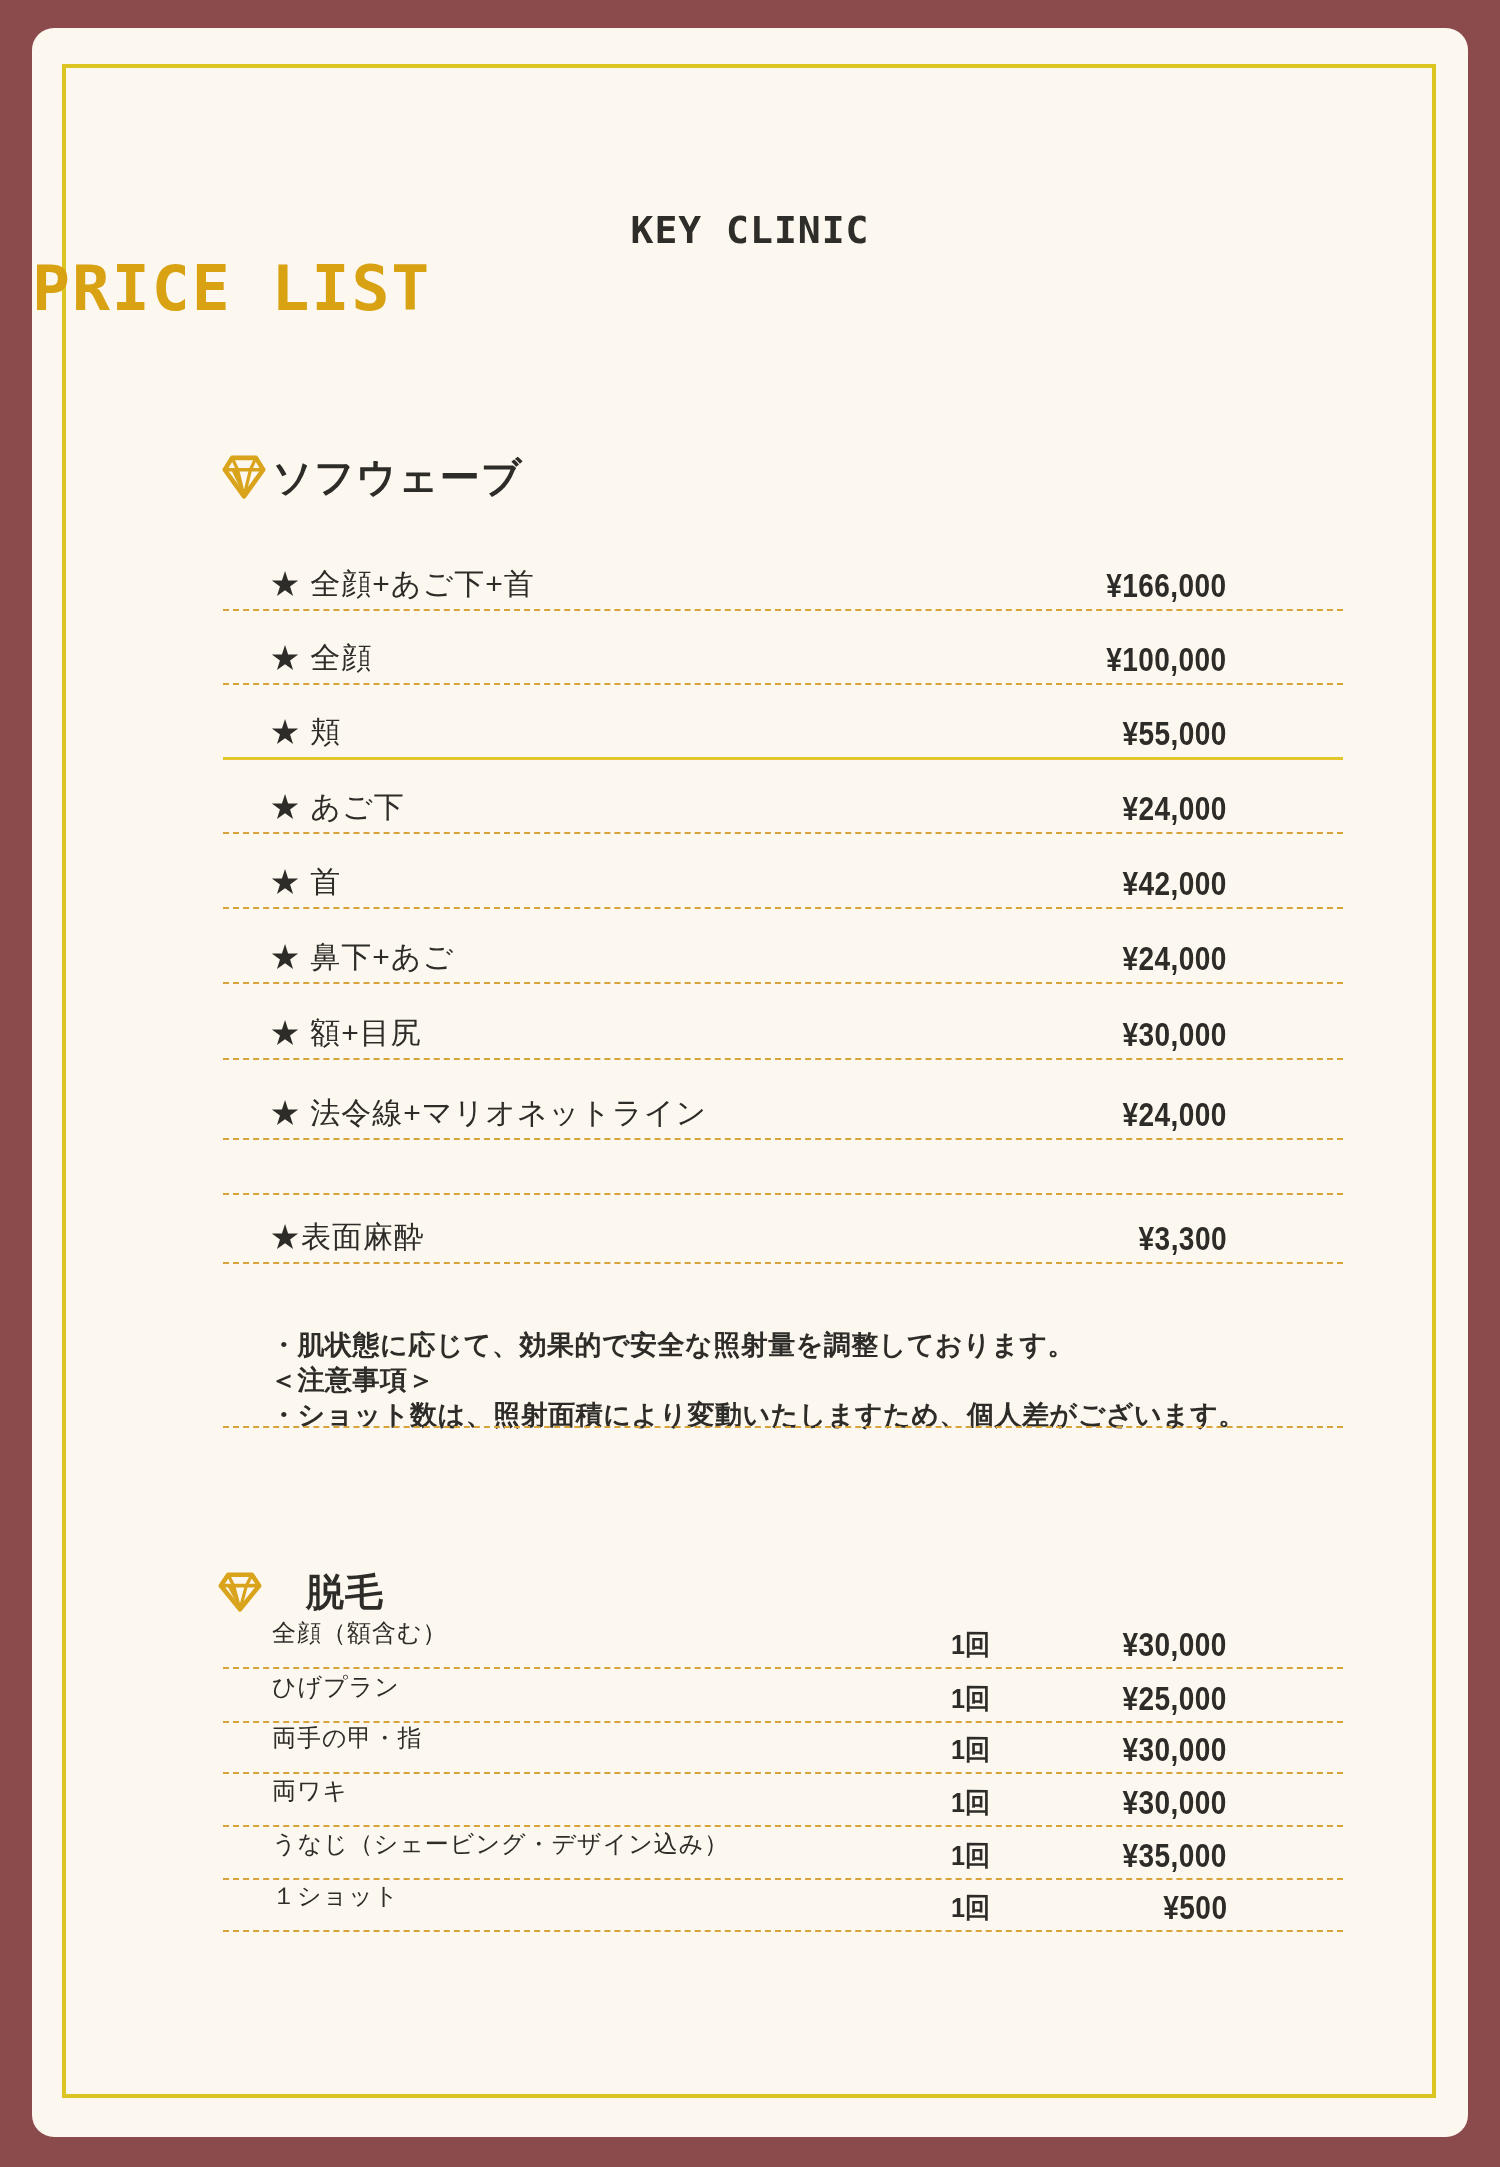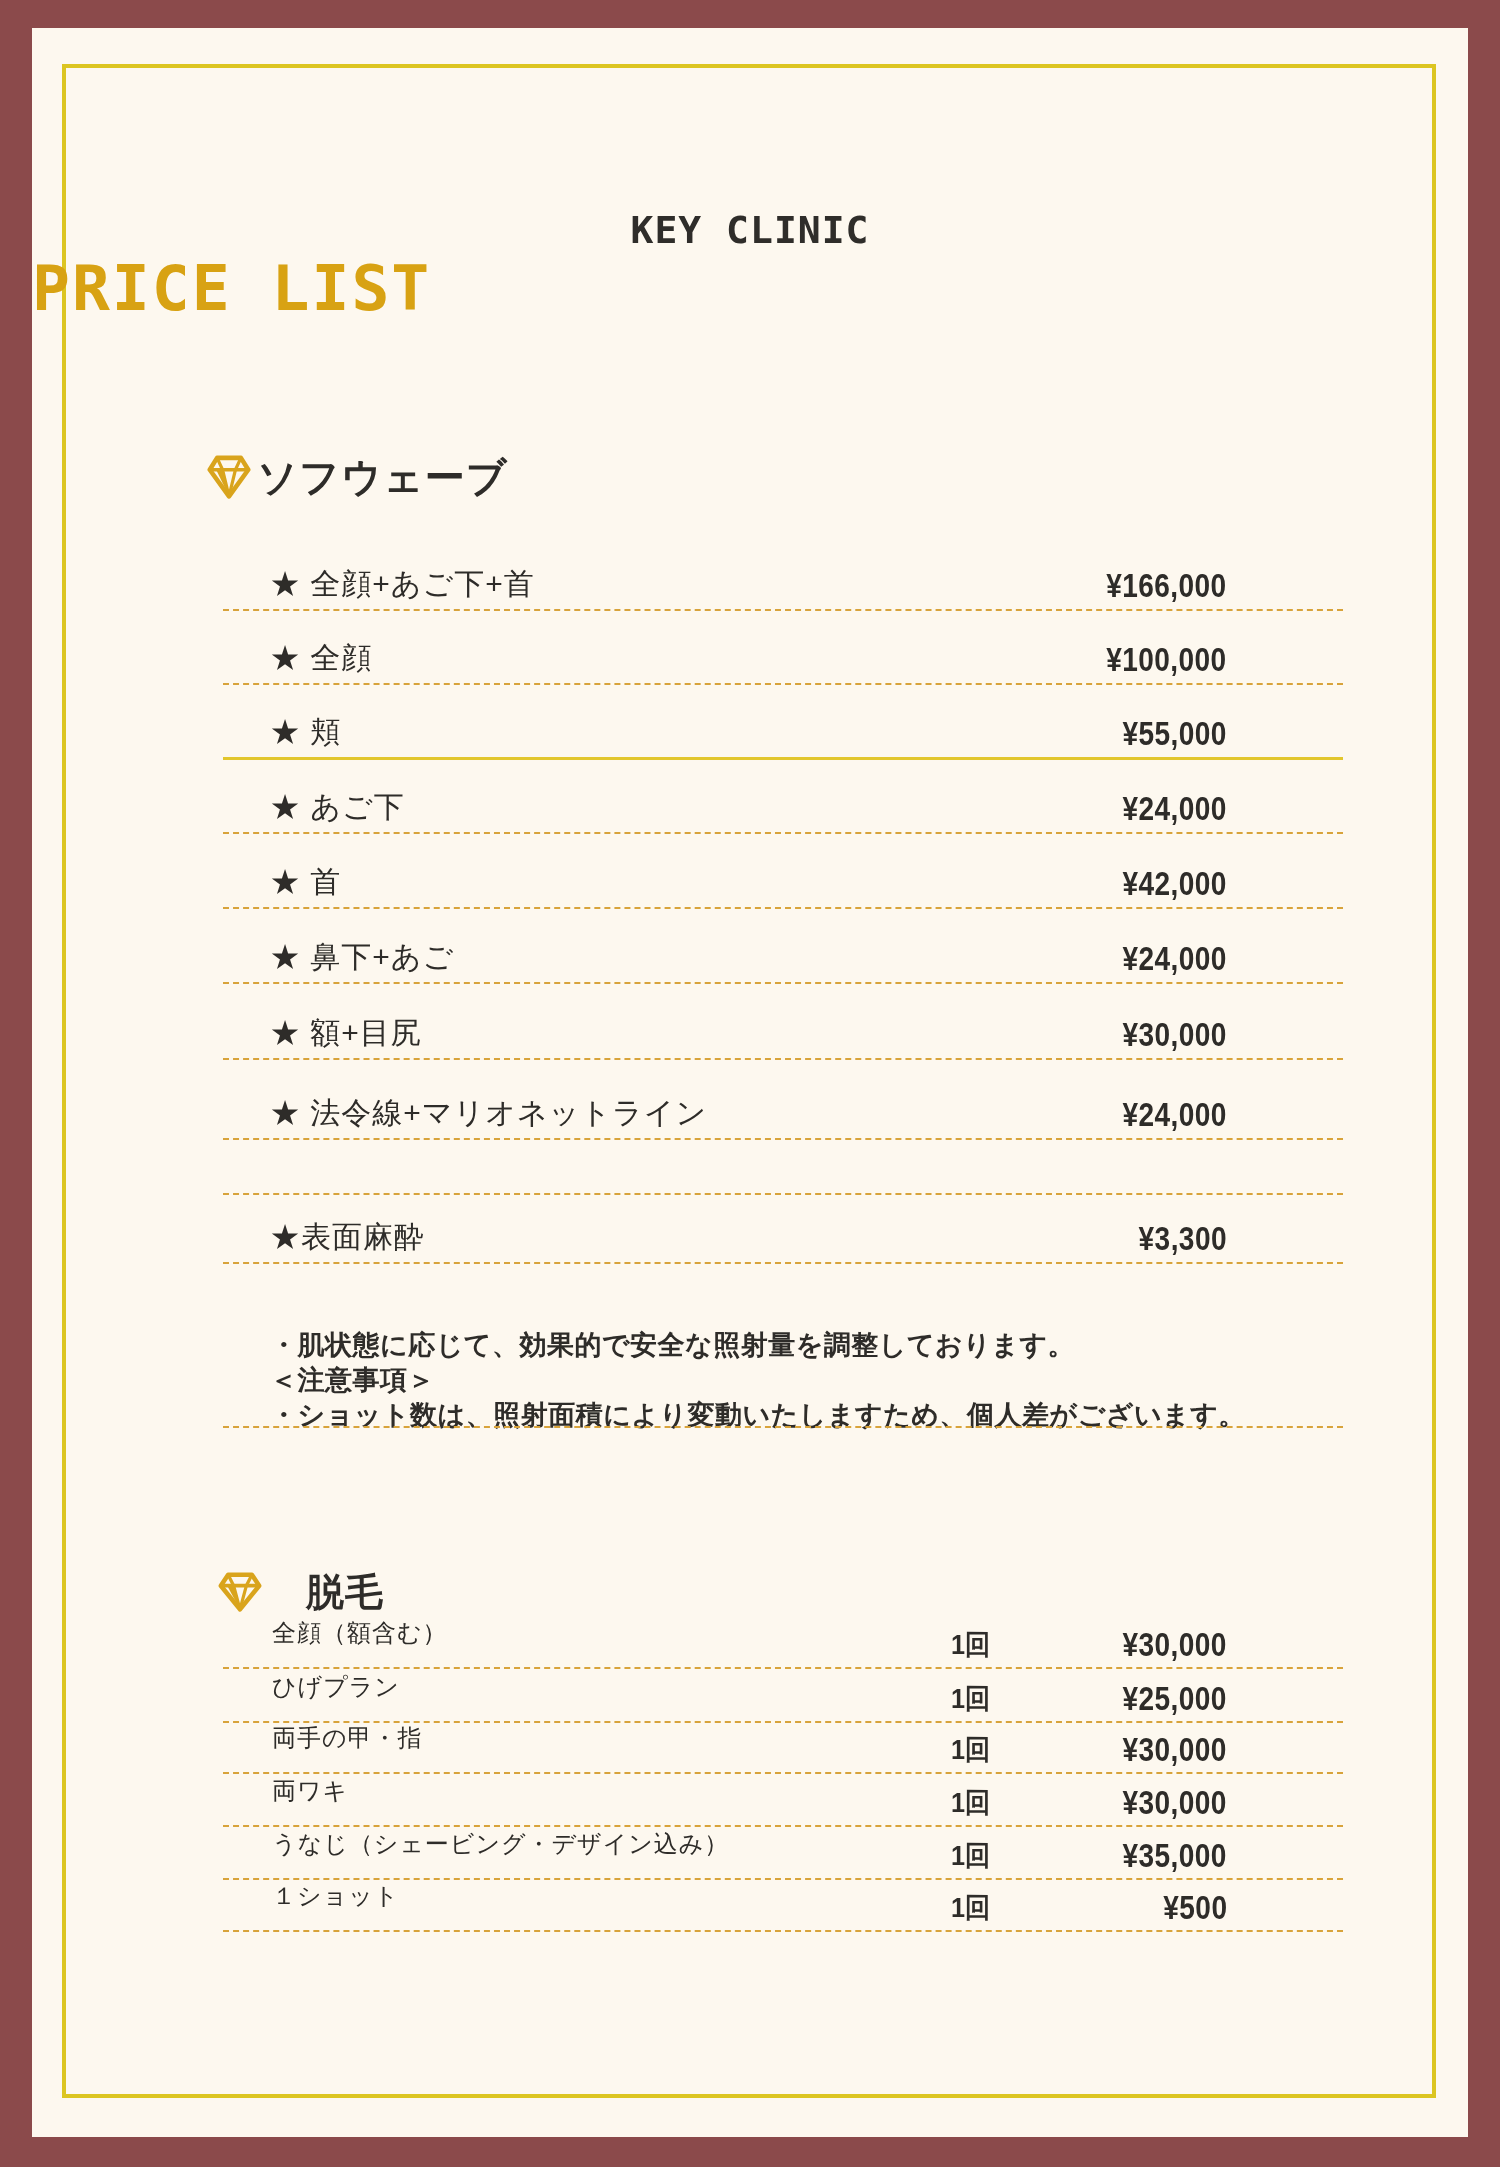--- a/index.html
+++ b/index.html
@@ -13,20 +13,21 @@
     position:absolute; left:0; top:0;
     width:1500px; height:2167px;
     padding:28px 32px 30px 32px;
     box-sizing:border-box;
   }
   .inner {
     position:relative;
     width:100%; height:100%;
     background:#FDF8EF;
     overflow:hidden;
+    border-radius:22px;
   }
   .gold-frame {
     position:absolute;
     left:30px; top:36px;
     width:1374px; height:2034px;
     border:4px solid #DCC521;
     box-sizing:border-box;
     pointer-events:none;
   }
   .clinic-name {
@@ -45,21 +46,21 @@
     letter-spacing:2px;
   }
   .section-heading {
     position:absolute;
     display:flex; align-items:center; gap:6px;
   }
   .section-heading .label {
     font-size:40px; font-weight:700; color:#2E2C29;
     letter-spacing:1px;
   }
-  .heading-1 { left:175px; top:422px; }
+  .heading-1 { left:190px; top:422px; }
   .heading-2 { left:186px; top:1539px;gap:44px; }
   .heading-2 .label { font-size:38px; }
   .row {
     position:absolute;
     left:191px; width:1120px; height:62px;
     border-bottom:2px dashed #D8A33B;
     box-sizing:content-box;
   }
   .row.solid { border-bottom:3px solid #E2C62C; }
   .row .row-label {

